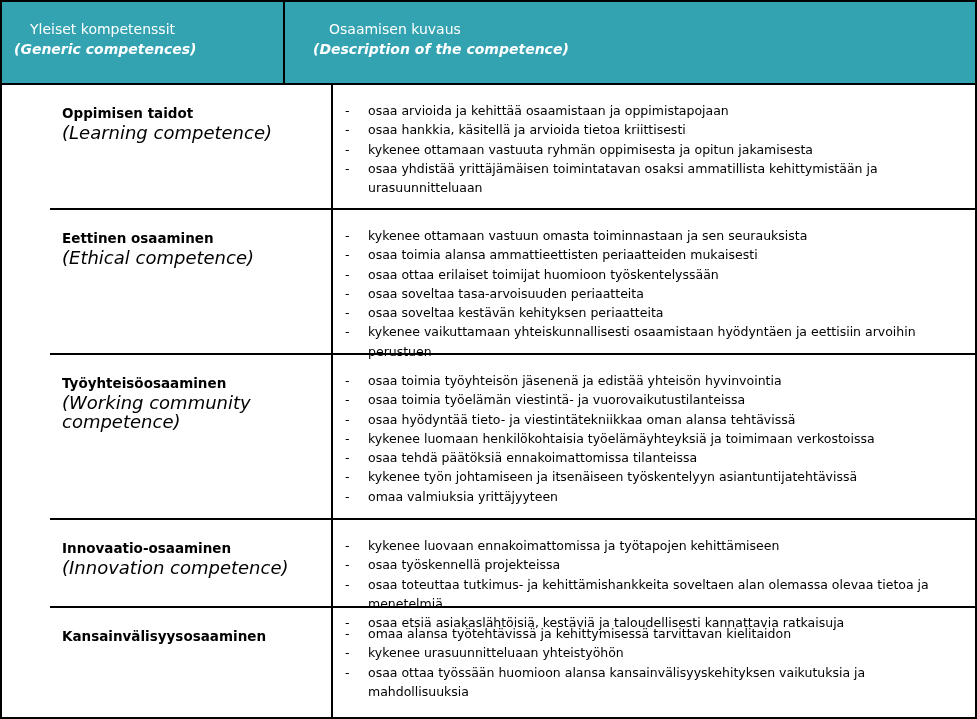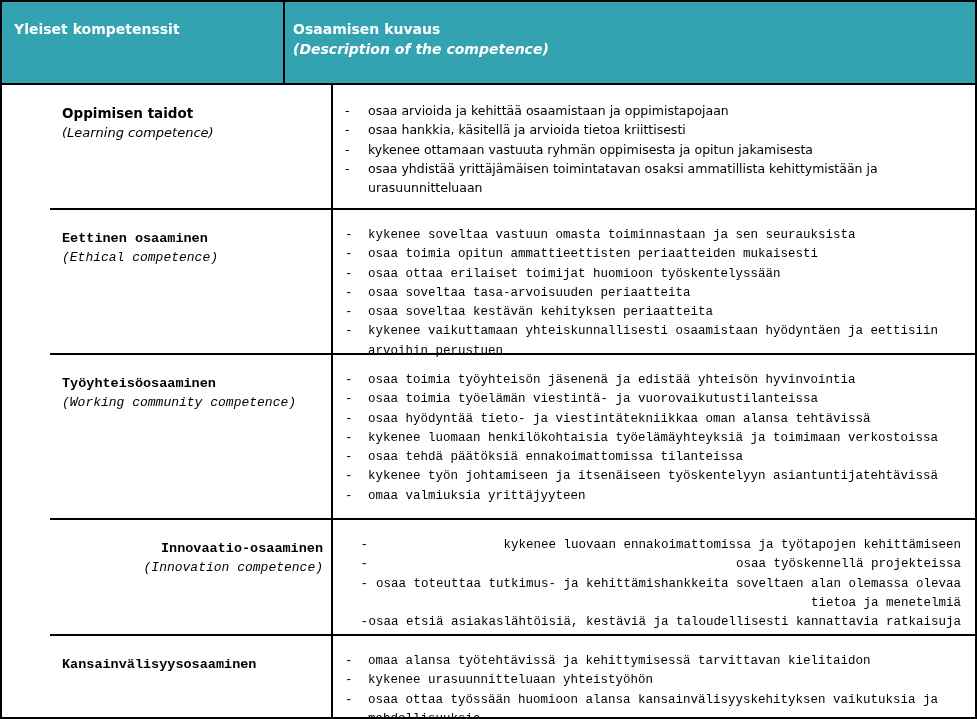--- a/index.html
+++ b/index.html
@@ -36,46 +36,46 @@
     color: var(--header-text);
     padding: 17px 10px 0 12px;
   }
   .header-cell.left {
     width: 283px;
     flex-shrink: 0;
     border-right: 2px solid var(--border-color);
   }
   .header-cell.right {
     flex: 1;
-    padding-left: 8px;
+    padding-left: 28px;
   }
   .h-title {
-    font-weight: bold;
+    font-weight: normal;
     font-size: 14px;
     line-height: 20px;
+    margin-left: 16px;
   }
   .h-sub {
     font-weight: bold;
     font-style: italic;
     font-size: 14px;
     line-height: 20px;
   }
   .table-body {
     display: flex;
     flex-direction: column;
     flex: 1;
     padding-left: 48px;
   }
   .row {
     display: flex;
     flex-shrink: 0;
   }
   .row + .row {
     border-top: 2px solid var(--border-color);
-    font-family: Liberation Mono, monospace;
   }
   .row:last-child {
     flex: 1;
   }
   .cell-left {
     width: 283px;
     flex-shrink: 0;
     border-right: 2px solid var(--border-color);
     padding: 19px 8px 0 12px;
   }
@@ -83,21 +83,21 @@
     flex: 1;
     padding: 16px 8px 0 0;
   }
   .r-title {
     font-weight: bold;
     font-size: 13.5px;
     line-height: 19px;
   }
   .r-sub {
     font-style: italic;
-    font-size: 13px;
+    font-size: 18px;
     line-height: 19px;
   }
   .bullet {
     display: flex;
     font-size: 12.5px;
     line-height: 19.3px;
   }
   .bullet .dash {
     flex: 0 0 35px;
     padding-left: 12px;
@@ -107,20 +107,21 @@
     padding-right: 6px;
   }
 </style>
 </head>
 <body>
 
 <div class="comp-table">
   <div class="header-row">
     <div class="header-cell left">
       <div class="h-title">Yleiset kompetenssit</div>
+      <div class="h-sub">(Generic competences)</div>
     </div>
     <div class="header-cell right">
       <div class="h-title">Osaamisen kuvaus</div>
       <div class="h-sub">(Description of the competence)</div>
     </div>
   </div>
   <div class="table-body">
       <div class="row" style="height: 123px;">
         <div class="cell-left">
           <div class="r-title">Oppimisen taidot</div>
@@ -146,25 +147,25 @@
         </div>
       </div>
       <div class="row" style="height: 145px;">
         <div class="cell-left">
           <div class="r-title">Eettinen osaaminen</div>
           <div class="r-sub">(Ethical competence)</div>
         </div>
         <div class="cell-right">
           <div class="bullet">
             <span class="dash">-</span>
-            <span class="text">kykenee soveltaa vastuun omasta toiminnastaan ja sen seurauksista</span>
-          </div>
-          <div class="bullet">
-            <span class="dash">-</span>
-            <span class="text">osaa toimia opitun ammattieettisten periaatteiden mukaisesti</span>
+            <span class="text">kykenee ottamaan vastuun omasta toiminnastaan ja sen seurauksista</span>
+          </div>
+          <div class="bullet">
+            <span class="dash">-</span>
+            <span class="text">osaa toimia alansa ammattieettisten periaatteiden mukaisesti</span>
           </div>
           <div class="bullet">
             <span class="dash">-</span>
             <span class="text">osaa ottaa erilaiset toimijat huomioon työskentelyssään</span>
           </div>
           <div class="bullet">
             <span class="dash">-</span>
             <span class="text">osaa soveltaa tasa-arvoisuuden periaatteita</span>
           </div>
           <div class="bullet">
@@ -206,21 +207,21 @@
           <div class="bullet">
             <span class="dash">-</span>
             <span class="text">kykenee työn johtamiseen ja itsenäiseen työskentelyyn asiantuntijatehtävissä</span>
           </div>
           <div class="bullet">
             <span class="dash">-</span>
             <span class="text">omaa valmiuksia yrittäjyyteen</span>
           </div>
         </div>
       </div>
-      <div class="row" style="height: 116px; text-align: right;">
+      <div class="row" style="height: 88px;">
         <div class="cell-left">
           <div class="r-title">Innovaatio-osaaminen</div>
           <div class="r-sub">(Innovation competence)</div>
         </div>
         <div class="cell-right">
           <div class="bullet">
             <span class="dash">-</span>
             <span class="text">kykenee luovaan ennakoimattomissa ja työtapojen kehittämiseen</span>
           </div>
           <div class="bullet">

